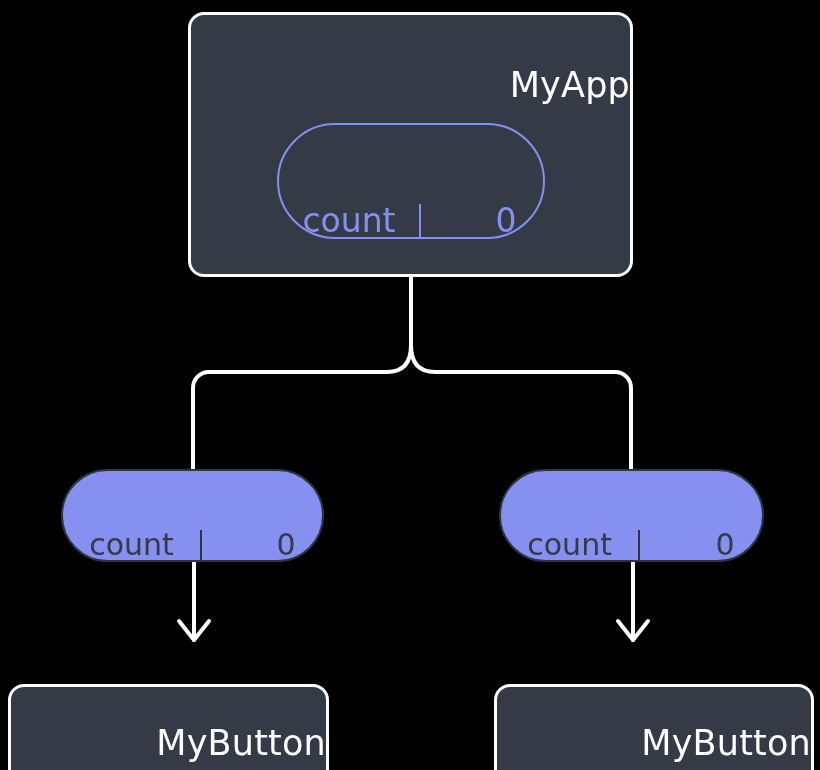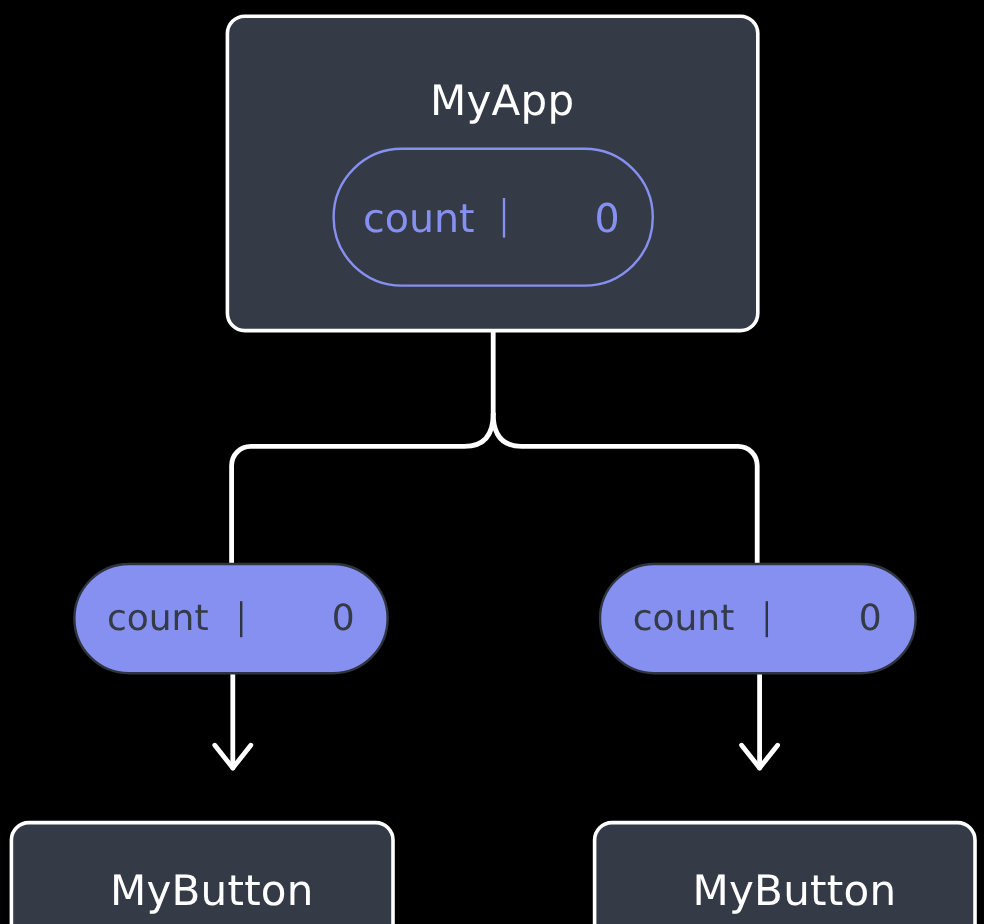--- a/index.html
+++ b/index.html
@@ -30,21 +30,21 @@
 
   
   .node-box {
     position: absolute;
     box-sizing: border-box;
     background: #343a46;
     border: 3px solid #ffffff;
     border-radius: 16px;
     display: flex;
     flex-direction: column;
-    align-items: center;
+    align-items: flex-end;
     padding-left: 16px;
   }
   .node-title {
     color: #ffffff;
     font-size: 35px;
     font-weight: 400;
     letter-spacing: 0.2px;
     line-height: 1;
     white-space: nowrap;
   }
@@ -72,21 +72,21 @@
   #node-mybutton-right {
     left: 494px;
     width: 320px;
   }
 
   
   .pill {
     position: absolute;
     box-sizing: border-box;
     display: flex;
-    align-items: center;
+    align-items: flex-end;
     border-radius: 999px;
     overflow: hidden;
     gap: 48px;
   }
   .pill-key, .pill-val {
     display: flex;
     align-items: center;
     justify-content: center;
     line-height: 1;
     white-space: nowrap;

